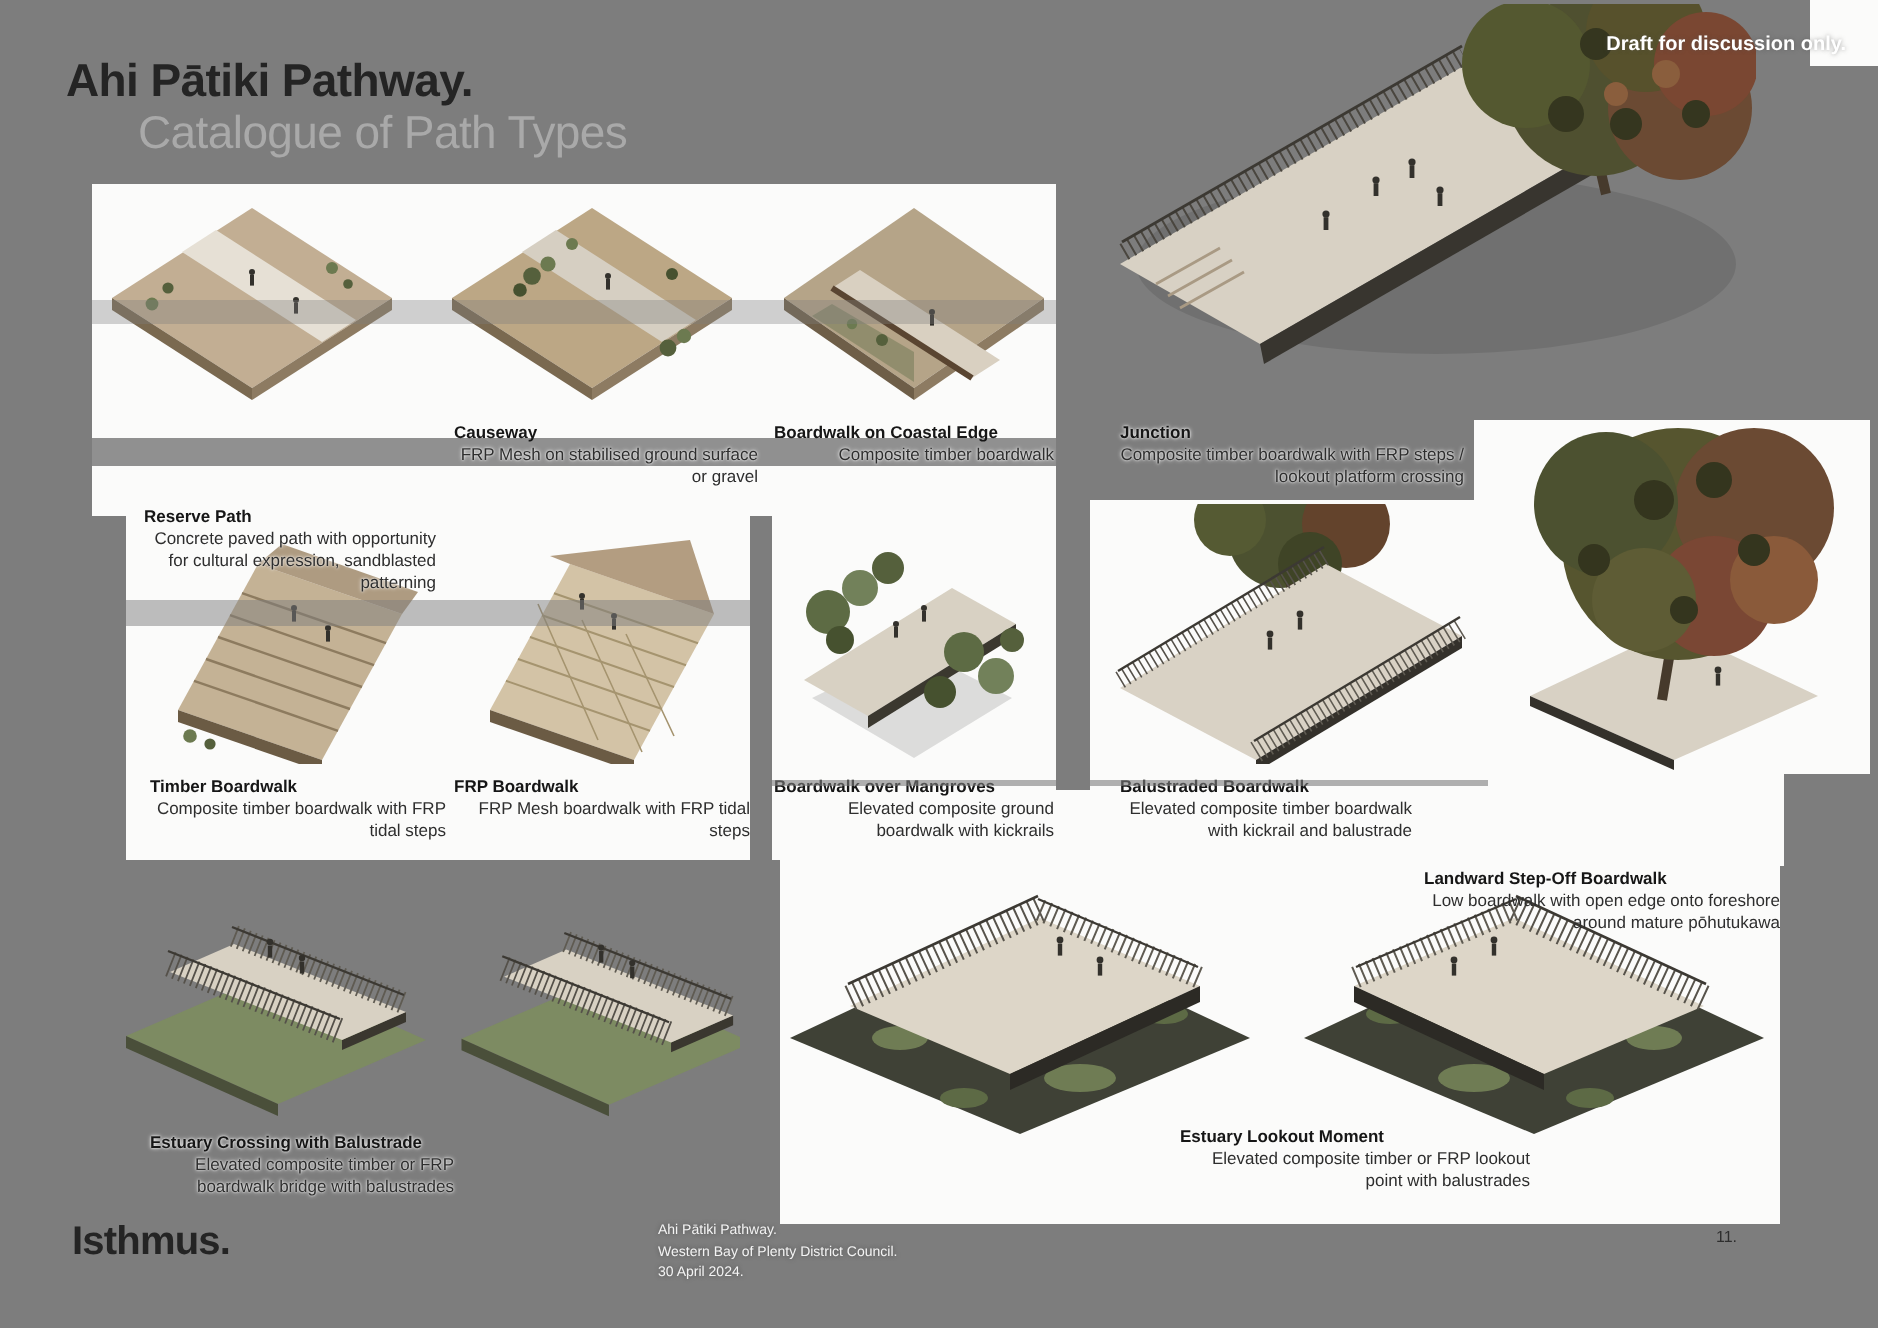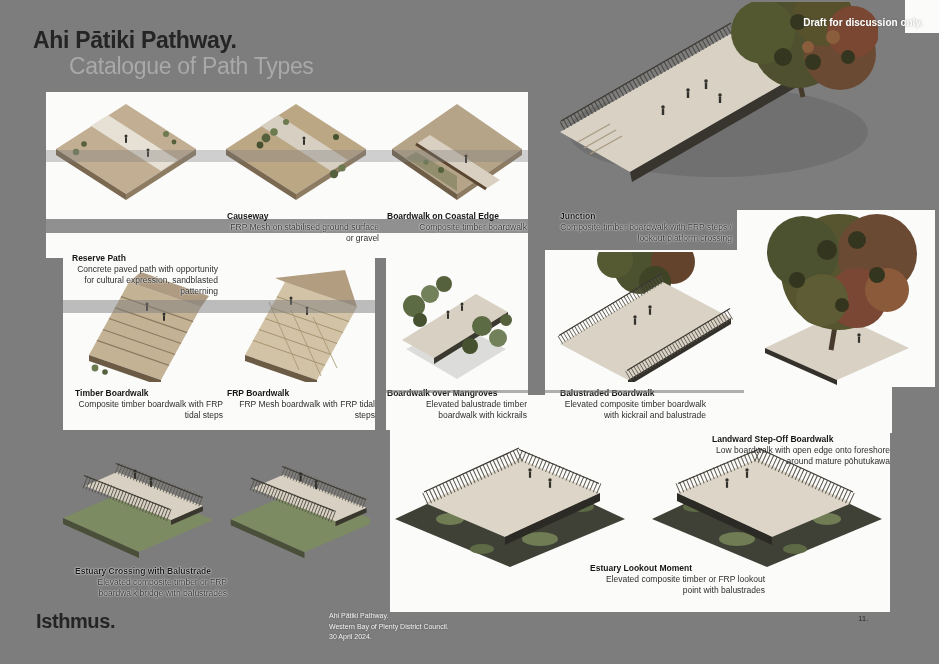--- a/index.html
+++ b/index.html
@@ -309,21 +309,21 @@
   <div class="cap" style="left:75px;top:388px;width:148px;">
     <div class="cap-t">Timber Boardwalk</div>
     <div class="cap-d">Composite timber boardwalk with FRP tidal steps</div>
   </div>
   <div class="cap" style="left:227px;top:388px;width:148px;">
     <div class="cap-t">FRP Boardwalk</div>
     <div class="cap-d">FRP Mesh boardwalk with FRP tidal steps</div>
   </div>
   <div class="cap" style="left:387px;top:388px;width:140px;">
     <div class="cap-t">Boardwalk over Mangroves</div>
-    <div class="cap-d">Elevated balustrade timber boardwalk with kickrails</div>
+    <div class="cap-d">Elevated composite ground boardwalk with kickrails</div>
   </div>
   <div class="cap" style="left:560px;top:388px;width:146px;">
     <div class="cap-t">Balustraded Boardwalk</div>
     <div class="cap-d">Elevated composite timber boardwalk with kickrail and balustrade</div>
   </div>
   <div class="cap" style="left:712px;top:388px;width:178px;margin-top:46px;">
     <div class="cap-t">Landward Step-Off Boardwalk</div>
     <div class="cap-d">Low boardwalk with open edge onto foreshore around mature pōhutukawa</div>
   </div>
   <div class="cap" style="left:590px;top:563px;width:175px;">

